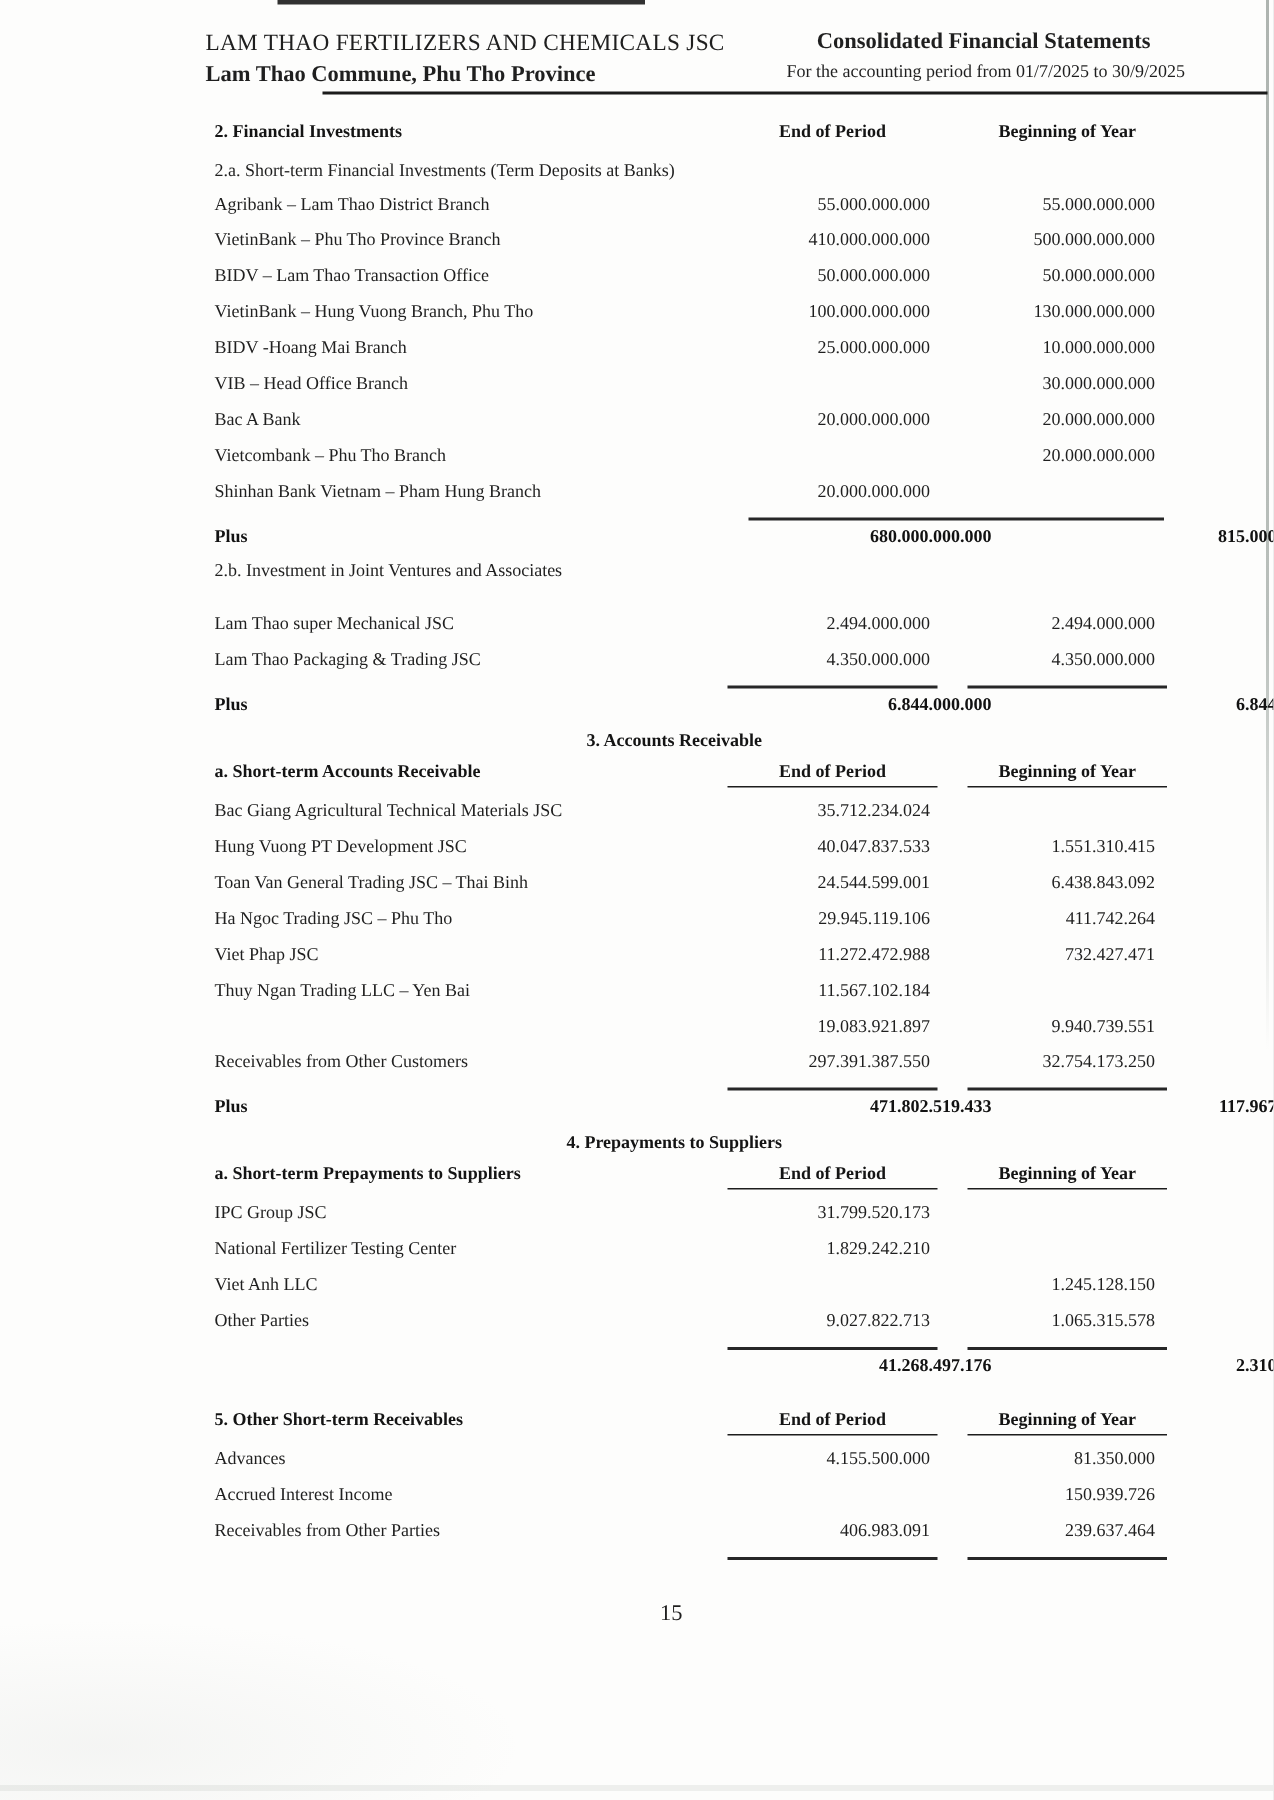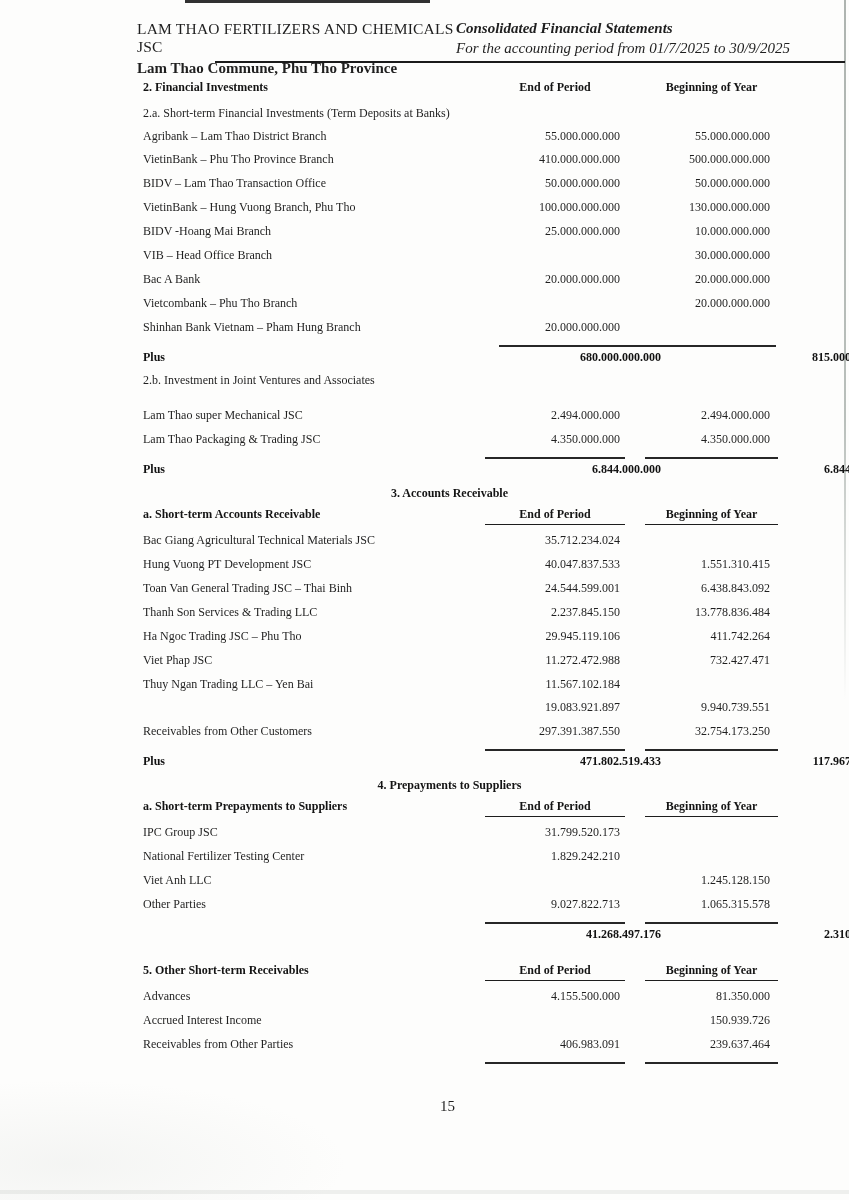--- a/index.html
+++ b/index.html
@@ -12,23 +12,23 @@
     color:#1f1f1f; overflow:hidden;
   }
   .artifact-top-strip { position:absolute; top:0; left:185px; width:245px; height:3px; background:#1b1b1b; opacity:.9; }
   .artifact-right-line { position:absolute; top:0; left:844px; width:2px; height:700px;
     background:linear-gradient(#aeb4b0 0%, #b9bfbb 60%, rgba(185,191,187,0) 100%); }
   .artifact-bottom-streak { position:absolute; left:0; bottom:6px; width:100%; height:4px; background:rgba(170,178,172,0.18); }
 
   .header { position:absolute; top:20px; left:137px; right:59px; display:flex; justify-content:space-between; }
   .company { font-weight:normal; font-size:15.5px; letter-spacing:.2px; }
   .address { font-size:15px; margin-top:4px;font-weight:bold; }
-  .header-right { text-align:left;font-style:italic; }
+  .header-right { text-align:center; }
   .doc-title { font-weight:bold; font-size:15px; padding-right:3px; }
-  .doc-period { font-size:15px; margin-top:3px; white-space:nowrap; }
+  .doc-period { font-size:12px; margin-top:3px; white-space:nowrap; }
   .header-rule { position:absolute; top:61px; left:215px; width:630px; height:2px; background:#1b1b1b; }
 
   .content { position:absolute; top:80px; left:143px; width:635px; font-size:12px; line-height:1.25; }
 
   .row { display:grid; grid-template-columns:342px 140px 20px 133px; align-items:baseline; min-height:23.9px; }
   .row .label { grid-column:1; padding-right:6px; }
   .num { text-align:right; white-space:nowrap; }
   .eop { grid-column:2; padding-right:5px; }
   .gapcol { grid-column:3; }
   .boy { grid-column:4; padding-right:8px; }
@@ -50,21 +50,21 @@
   .row.total .label, .row.total .num { font-weight:bold; color:#121212; }
 
   .rule-row { min-height:5px; align-items:start; }
   .rule-line { border-top:2.2px solid #272727; height:0; margin-top:1px; }
   .rule-line.joined { grid-column:2 / 5; margin-left:14px; margin-right:2px; }
   .rule-line.sep-eop { grid-column:2; }
   .rule-line.sep-boy { grid-column:4; }
 
   .spacer { height:13px; }
 
-  .page-number { position:absolute; top:1098px; left:440px; font-size:15px; }
+  .page-number { position:absolute; top:1068px; left:440px; font-size:15px; }
 </style>
 </head>
 <body>
 
 <div class="page">
   <div class="artifact-top-strip"></div>
   <div class="artifact-right-line"></div>
   <div class="artifact-bottom-streak"></div>
 
   <div class="header">
@@ -199,26 +199,20 @@
         <div class="gapcol"></div>
         <div class="num boy">1.551.310.415</div>
       </div>
       <div class="row item">
         <div class="label">Toan Van General Trading JSC – Thai Binh</div>
         <div class="num eop">24.544.599.001</div>
         <div class="gapcol"></div>
         <div class="num boy">6.438.843.092</div>
       </div>
       <div class="row item">
-        <div class="label">Thanh Son Services &amp; Trading LLC</div>
-        <div class="num eop">2.237.845.150</div>
-        <div class="gapcol"></div>
-        <div class="num boy">13.778.836.484</div>
-      </div>
-      <div class="row item">
         <div class="label">Ha Ngoc Trading JSC – Phu Tho</div>
         <div class="num eop">29.945.119.106</div>
         <div class="gapcol"></div>
         <div class="num boy">411.742.264</div>
       </div>
       <div class="row item">
         <div class="label">Viet Phap JSC</div>
         <div class="num eop">11.272.472.988</div>
         <div class="gapcol"></div>
         <div class="num boy">732.427.471</div>

